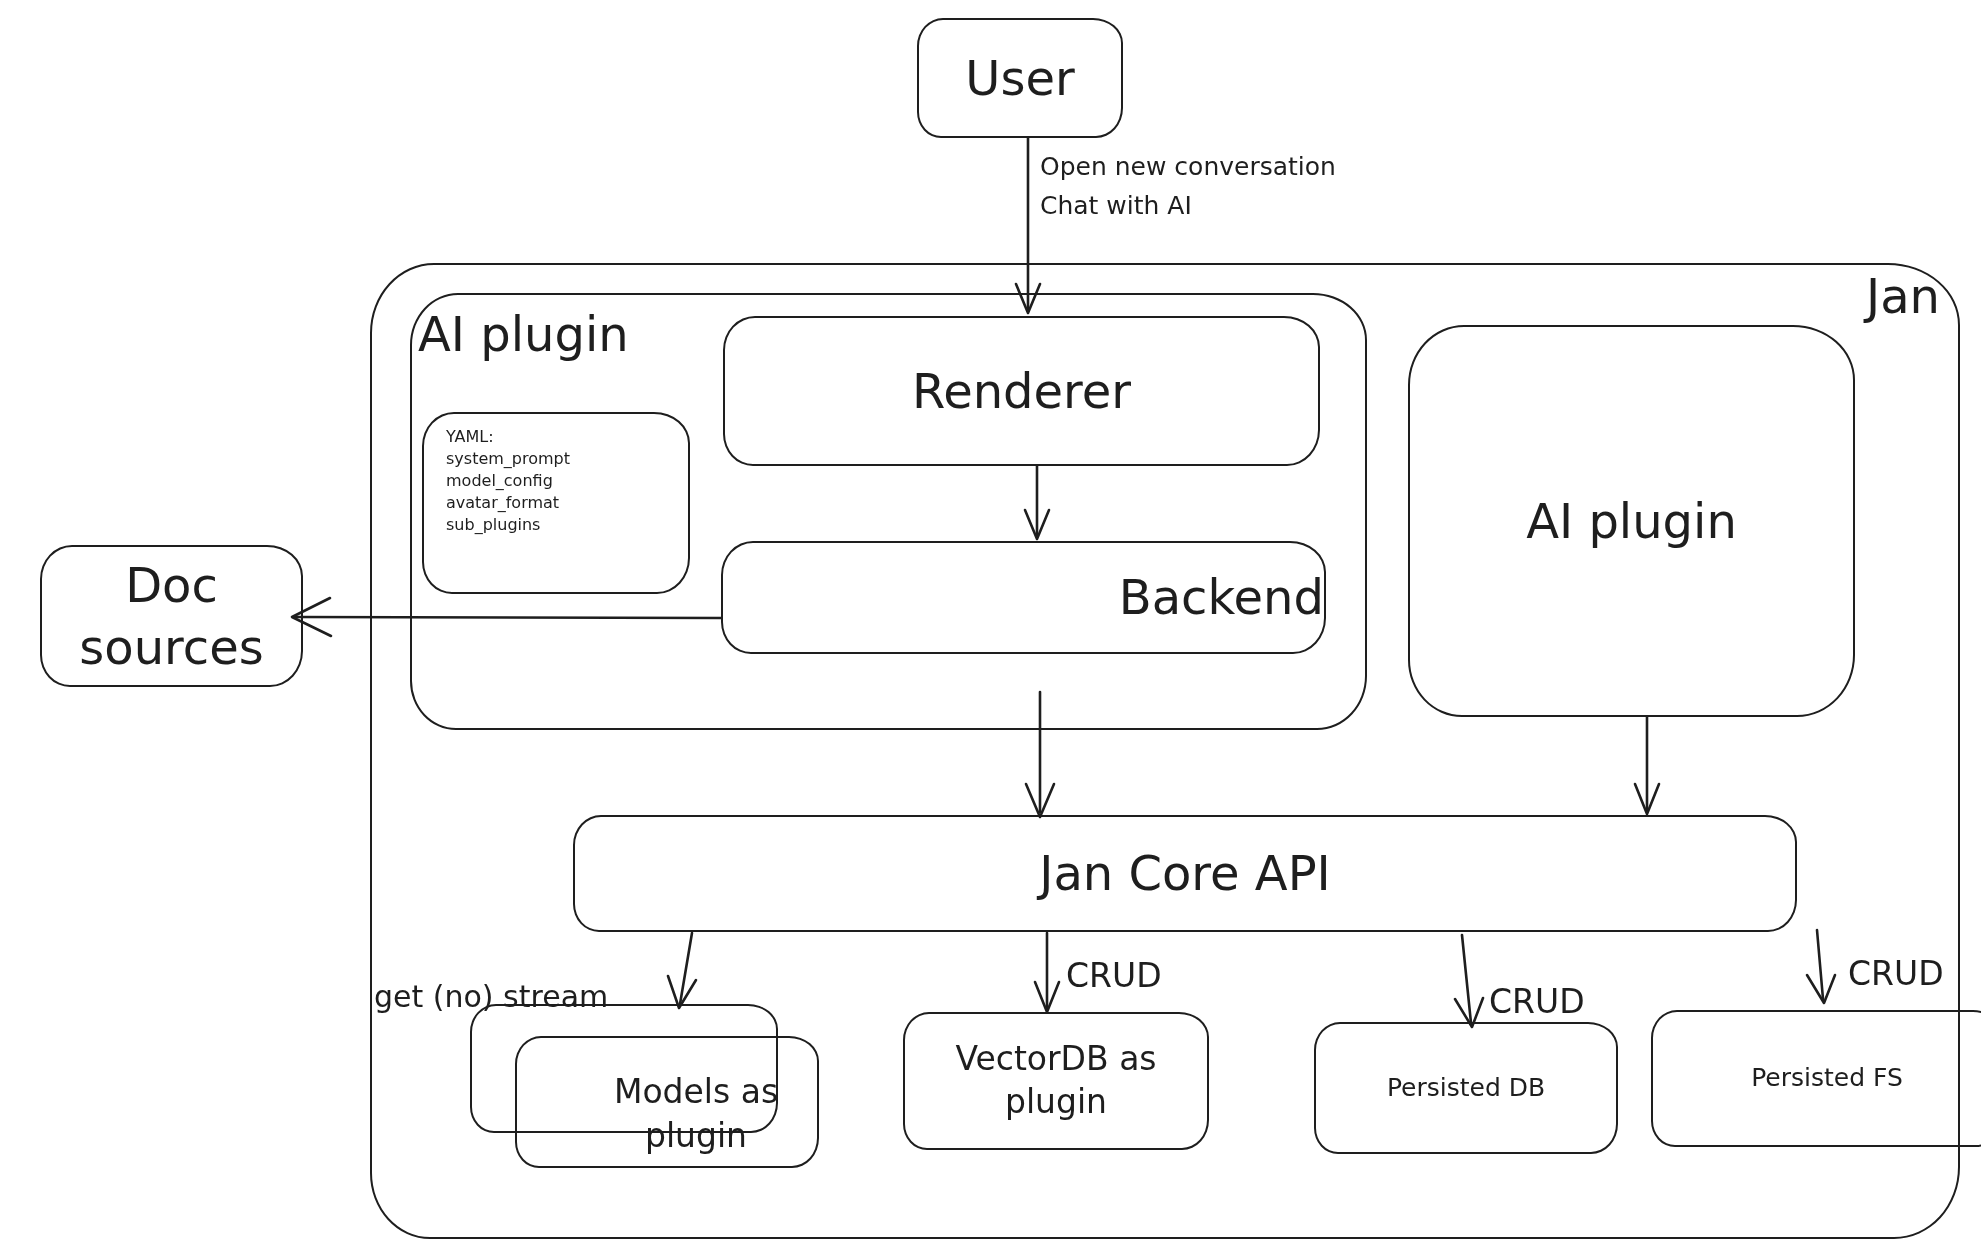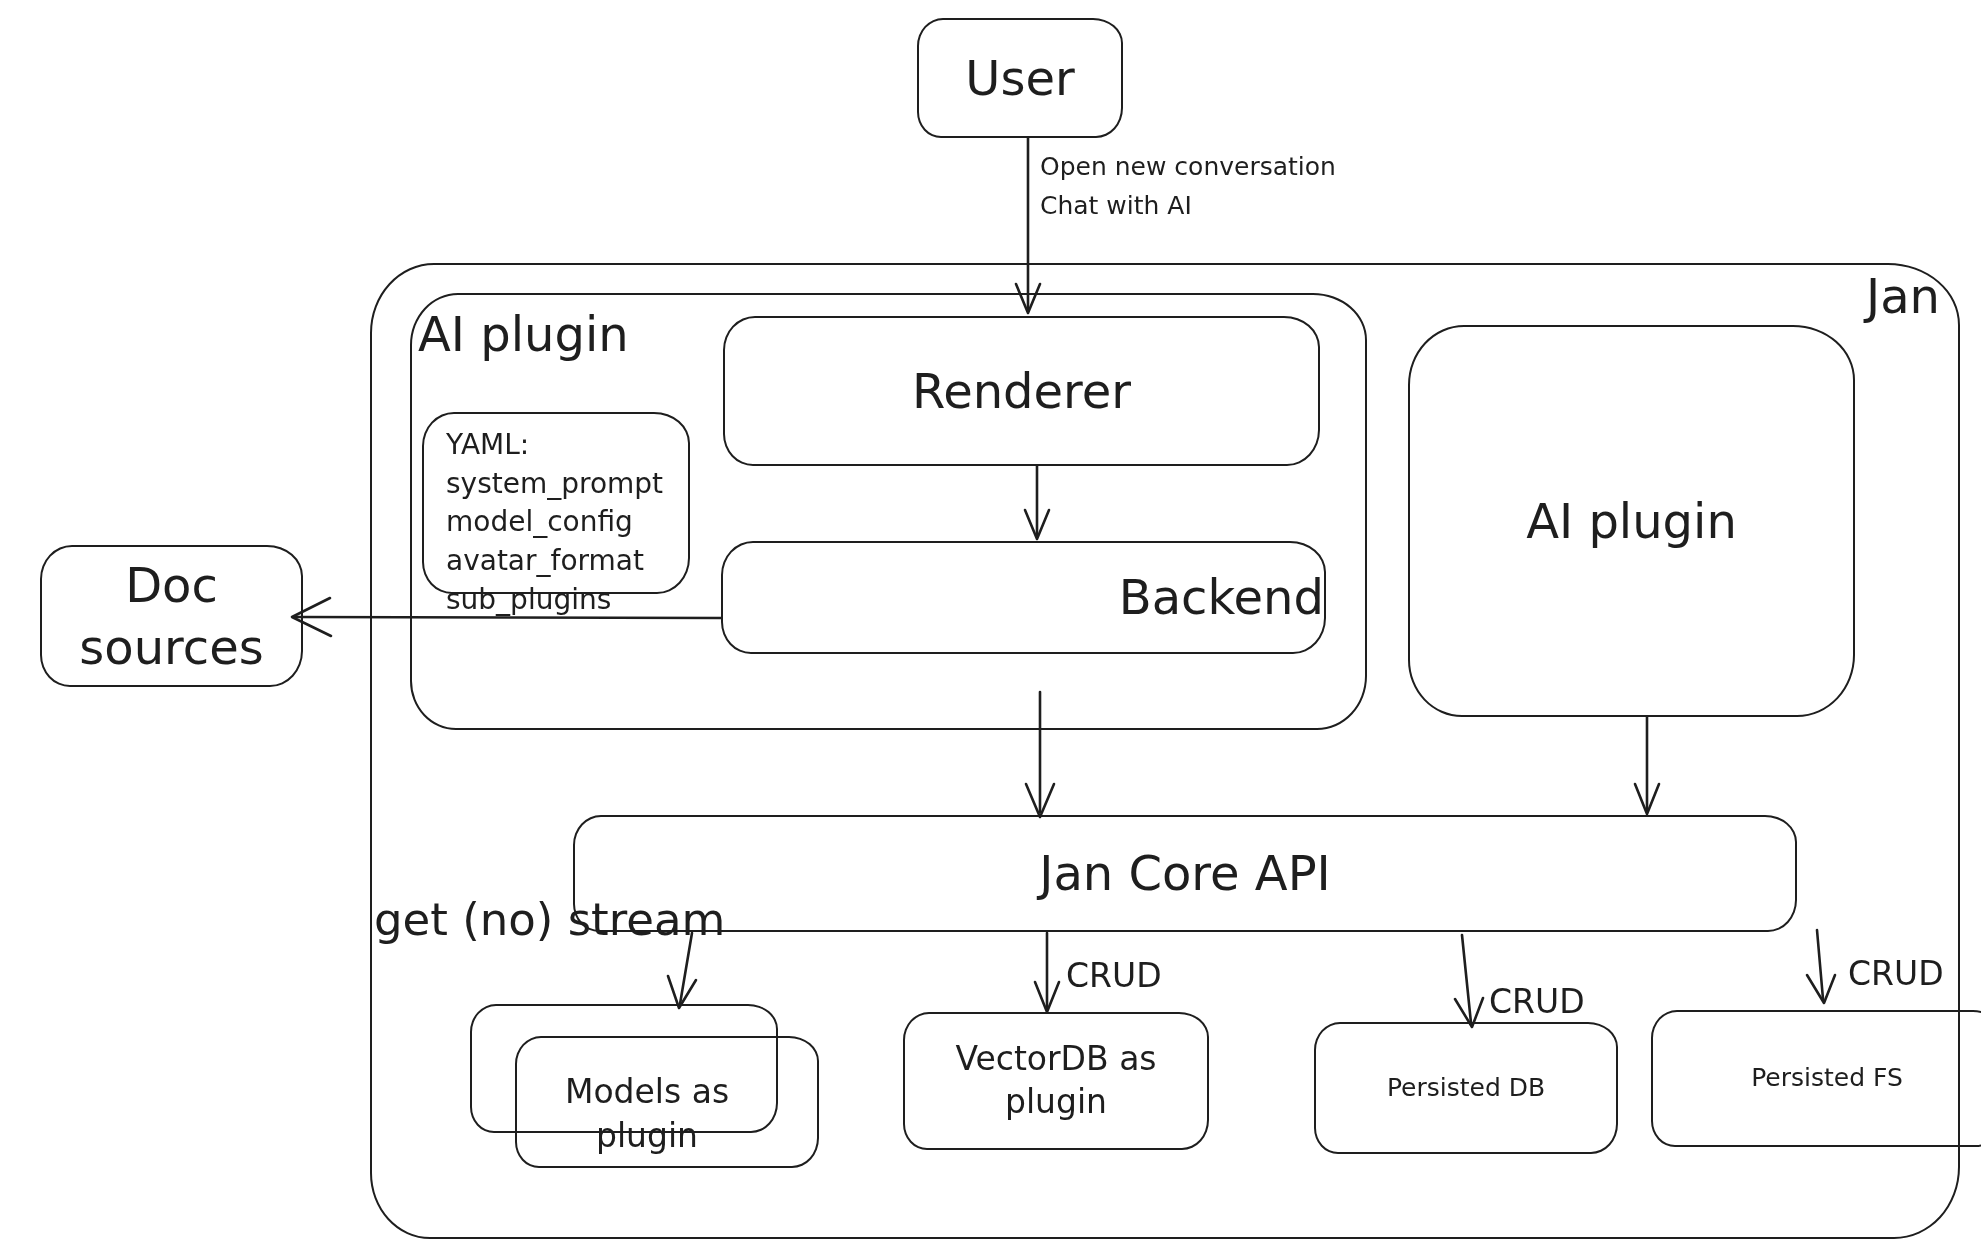--- a/index.html
+++ b/index.html
@@ -30,21 +30,21 @@
   .r56 { border-radius: 56px 62px 58px 54px / 60px 55px 62px 57px; }
   .r64 { border-radius: 64px 72px 66px 60px / 70px 62px 72px 66px; }
   .fs36 { font-size: 48px; }
   .fs34 { font-size: 25px; }
   .fs33 { font-size: 33px; }
   .note-text {
     position: absolute;
     left: 22px;
     top: 12px;
     text-align: left;
-    font-size: 28px;
+    font-size: 16px;
     line-height: 1.38;
     white-space: pre-line;
   }
   .plain-label {
     position: absolute;
     white-space: pre-line;
     z-index: 6;
   }
   .float-text {
     position: absolute;
@@ -105,39 +105,39 @@
   <div class="node r56 fs36" style="left:1408px; top:325px; width:447px; height:392px;">
     <span class="node-label">AI plugin</span>
   </div>
 
   <div class="node r28 fs36" style="left:573px; top:815px; width:1224px; height:117px;">
     <span class="node-label">Jan Core API</span>
   </div>
 
   <div class="node r26" style="left:470px; top:1004px; width:308px; height:129px;"></div>
   <div class="node r26" style="left:515px; top:1036px; width:304px; height:132px;"></div>
-  <div class="float-text fs33" style="left:495px; top:1070px; width:304px;">Models as
+  <div class="float-text fs33" style="left:544px; top:1070px; width:304px;">Models as
 plugin</div>
 
   <div class="node r26 fs33" style="left:903px; top:1012px; width:306px; height:138px;">
     <span class="node-label">VectorDB as
 plugin</span>
   </div>
 
   <div class="node r26 fs34" style="left:1314px; top:1022px; width:304px; height:132px;">
     <span class="node-label">Persisted DB</span>
   </div>
 
   <div class="node r26 fs34" style="left:1651px; top:1010px; width:352px; height:137px;">
     <span class="node-label">Persisted FS</span>
   </div>
 
   <div class="plain-label fs34" style="left:1040px; top:148px; line-height:1.55;">Open new conversation
 Chat with AI</div>
-  <div class="plain-label" style="left:374px; top:893px; font-size:45px;">get (no) stream</div>
+  <div class="plain-label" style="left:374px; top:979px; font-size:30px;">get (no) stream</div>
   <div class="plain-label fs33" style="left:1066px; top:956px;">CRUD</div>
   <div class="plain-label fs33" style="left:1489px; top:982px;">CRUD</div>
   <div class="plain-label fs33" style="left:1848px; top:954px;">CRUD</div>
 
   <svg class="edges" width="1981" height="1246" viewBox="0 0 1981 1246">
     <g>
       <path d="M1028,138 L1028,311"></path>
       <path d="M1016,284 L1028,313 L1040,284"></path>
     </g>
     <g>

